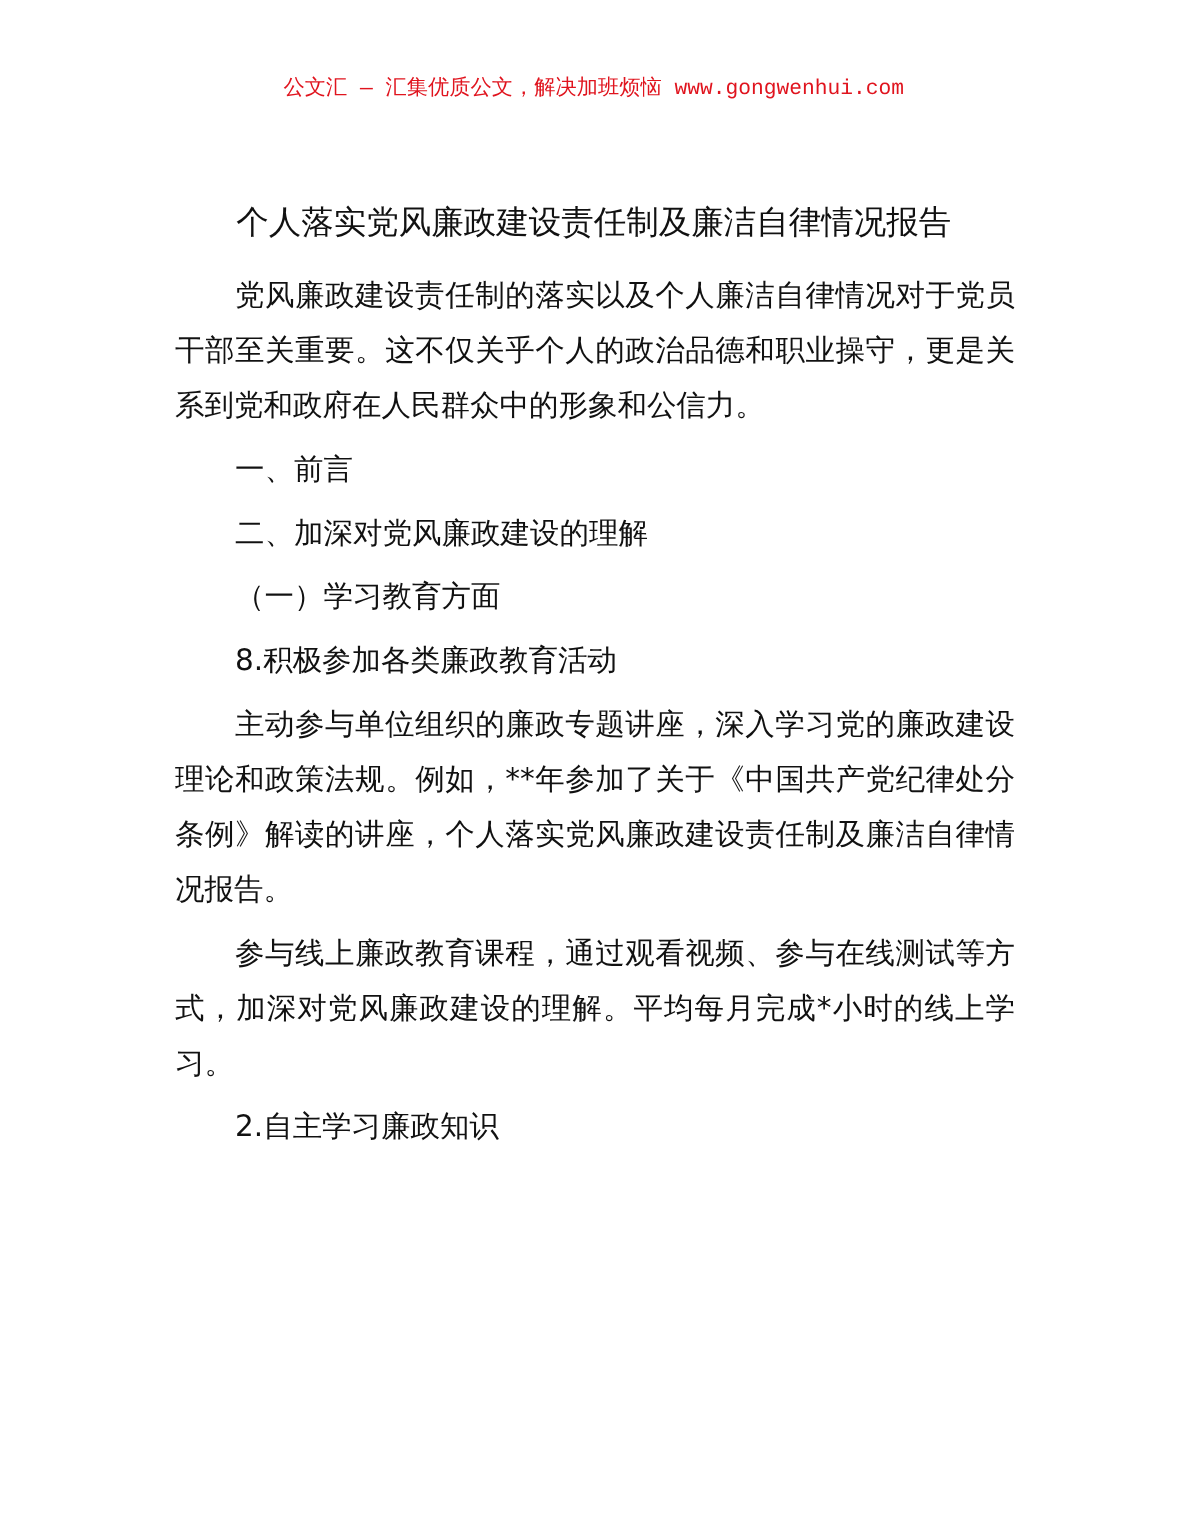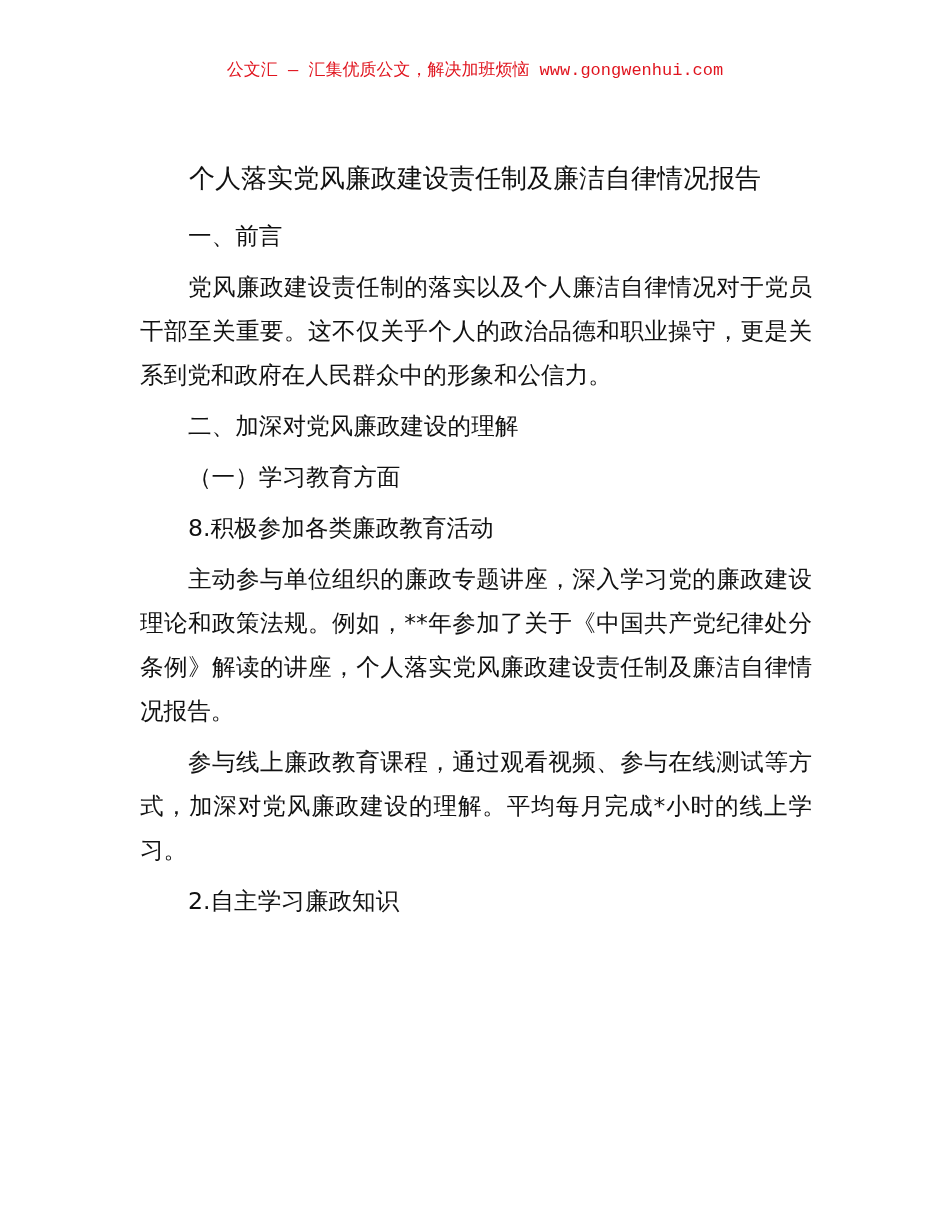--- a/index.html
+++ b/index.html
@@ -15,21 +15,21 @@
   .ind { text-indent:48px; }
 </style>
 </head>
 <body>
 
 <div class="header">公文汇 — 汇集优质公文，解决加班烦恼 www.gongwenhui.com</div>
 
 <div class="title">个人落实党风廉政建设责任制及廉洁自律情况报告</div>
 
 <div class="body">
+  <p class="p ind">党风廉政建设责任制的落实以及个人廉洁自律情况对于党员干部至关重要。这不仅关乎个人的政治品德和职业操守，更是关系到党和政府在人民群众中的形象和公信力。</p>
   <p class="p ind">一、前言</p>
-  <p class="p ind">党风廉政建设责任制的落实以及个人廉洁自律情况对于党员干部至关重要。这不仅关乎个人的政治品德和职业操守，更是关系到党和政府在人民群众中的形象和公信力。</p>
   <p class="p ind">二、加深对党风廉政建设的理解</p>
   <p class="p ind">（一）学习教育方面</p>
   <p class="p ind">8.积极参加各类廉政教育活动</p>
   <p class="p ind">主动参与单位组织的廉政专题讲座，深入学习党的廉政建设理论和政策法规。例如，**年参加了关于《中国共产党纪律处分条例》解读的讲座，个人落实党风廉政建设责任制及廉洁自律情况报告。</p>
   <p class="p ind">参与线上廉政教育课程，通过观看视频、参与在线测试等方式，加深对党风廉政建设的理解。平均每月完成*小时的线上学习。</p>
   <p class="p ind">2.自主学习廉政知识</p>
 </div>
 
 </body></html>

